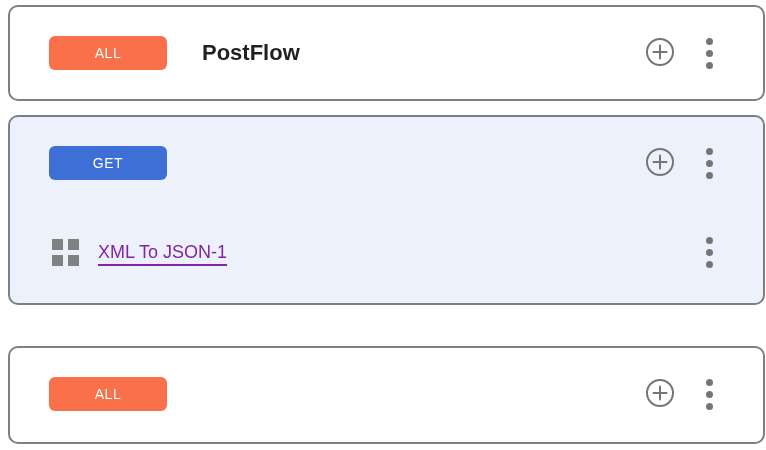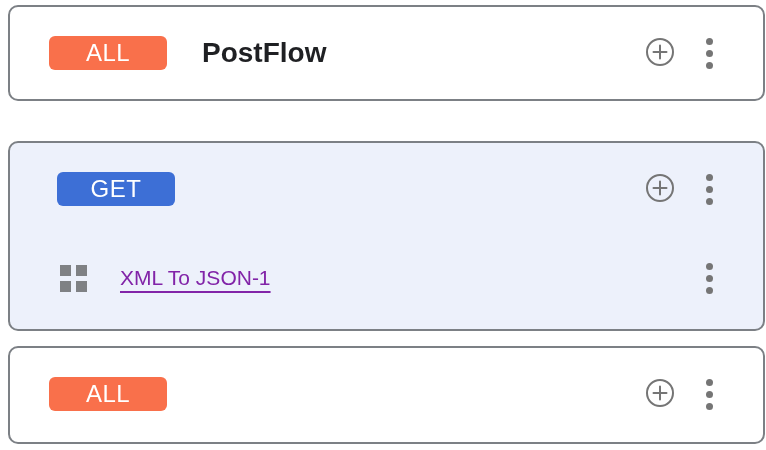--- a/index.html
+++ b/index.html
@@ -13,41 +13,41 @@
   .card {
     position: absolute;
     left: 8px;
     width: 757px;
     background: #ffffff;
     border: 2px solid #7c8085;
     border-radius: 10px;
   }
   .card.highlight { background: #edf1fb; }
   #card-postflow { top: 5px;   height: 96px; }
-  #card-getflow  { top: 141px; height: 190px; padding-left: 8px; }
+  #card-getflow  { top: 115px; height: 190px; }
   #card-preflow  { top: 346px; height: 98px; }
 
   .card-header {
     display: flex;
     align-items: center;
     height: 92px;
     padding: 0 50px 0 39px;
   }
   .method-badge {
     width: 118px; height: 34px;
     border-radius: 6px;
     display: flex; align-items: center; justify-content: center;
     color: #ffffff;
-    font-size: 24px;
+    font-size: 14px;
     letter-spacing: 0.5px;
     flex: 0 0 auto;
   }
   .flow-title {
     margin-left: 35px;
-    font-size: 28px;
+    font-size: 22px;
     font-weight: 700;
     color: #1f2023;
     white-space: nowrap;
   }
   .header-actions {
     margin-left: auto;
     display: flex;
     align-items: center;
     gap: 31px;
   }
@@ -70,22 +70,22 @@
   }
   .drag-grid {
     display: grid;
     grid-template-columns: 11px 11px;
     grid-template-rows: 11px 11px;
     gap: 5px;
     cursor: grab;
   }
   .drag-grid span { background: #7f8184; display: block; }
   .policy-link {
-    margin-left: 33px;
-    font-size: 21px;
+    margin-left: 19px;
+    font-size: 18px;
     color: #8224a8;
     text-decoration: underline;
     text-decoration-thickness: 2px;
     text-underline-offset: 6px;
     cursor: pointer;
   }
   .policy-row .kebab { margin-left: auto; }
 </style>
 </head>
 <body>

